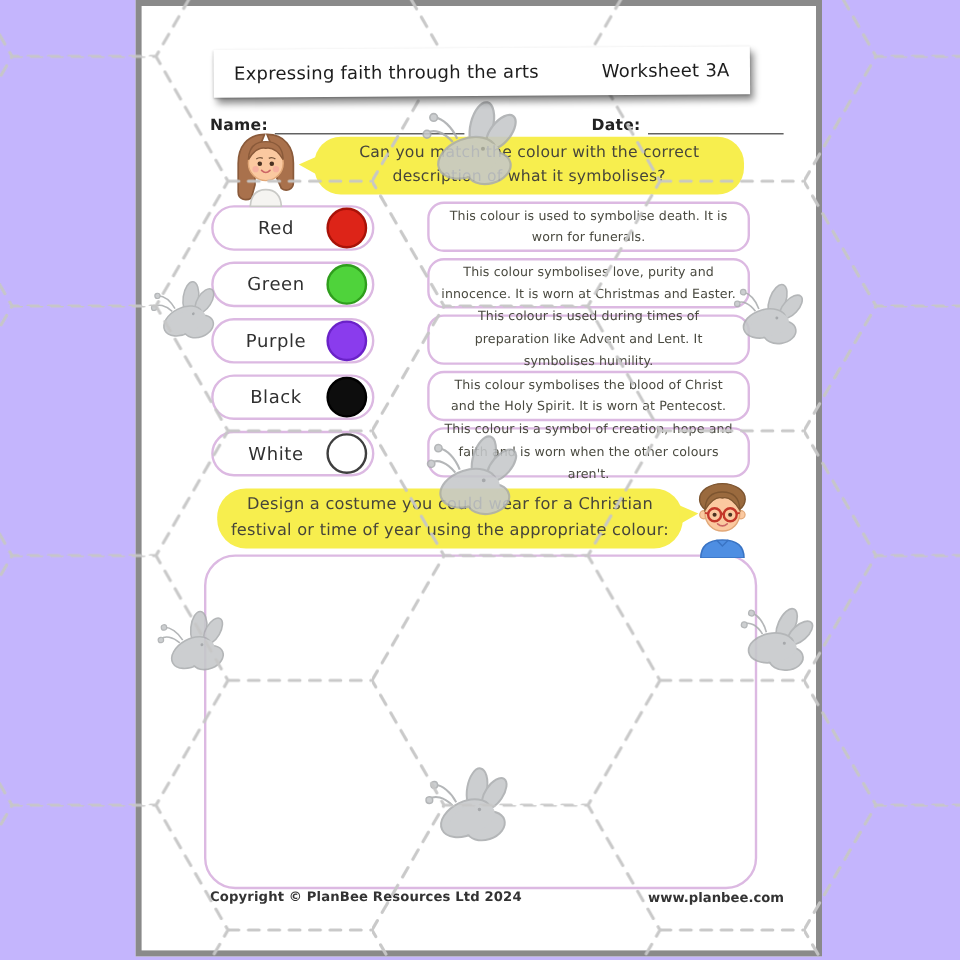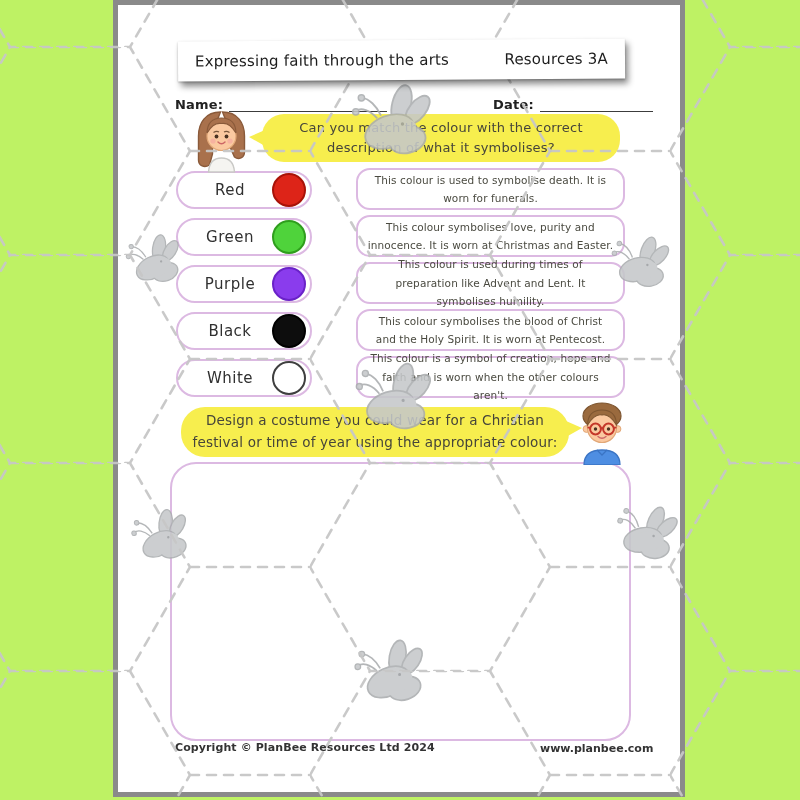--- a/index.html
+++ b/index.html
@@ -1,18 +1,18 @@
 <!DOCTYPE html>
 <html><head>
 <meta charset="utf-8">
 <style>
   * { margin:0; padding:0; box-sizing:border-box; }
   html,body { width:800px; height:800px; background:#ffffff; overflow:hidden;
     font-family:"DejaVu Sans", sans-serif; }
-  .stage { position:relative; width:800px; height:800px; background:#bef264; }
+  .stage { position:relative; width:800px; height:800px; background:#c4b5fd; }
 
   
   .page { position:absolute; left:113px; top:0; width:572px; height:797px;
     background:#ffffff; border:5px solid #8a8a8a; z-index:10; }
 
   
   .hexes { position:absolute; left:0; top:0; z-index:40; pointer-events:none; opacity:.95; }
 
   
   .bee { position:absolute; z-index:30; opacity:.88; pointer-events:none; }
@@ -124,21 +124,21 @@
         <circle cx="37.5" cy="28" r="1.7" fill="#4a3222"></circle>
         <path d="M27,35.5 Q31,39 35,35.5" fill="none" stroke="#c66" stroke-width="1.4" stroke-linecap="round"></path>
         <path d="M13,64 Q13,49 31,49 Q49,49 49,64 Z" fill="#4e8ee2" stroke="#3a74c4" stroke-width="1.3"></path>
         <path d="M26,49 L31,54 L36,49" fill="none" stroke="#3a74c4" stroke-width="1.3"></path>
       </g>
     </defs>
   </svg>
 
   <div class="titlebar">
     <span>Expressing faith through the arts</span>
-    <span>Resources 3A</span>
+    <span>Worksheet 3A</span>
   </div>
 
   <div class="field field-name">
     <span>Name:</span>
     <span class="write-line"></span>
   </div>
   <div class="field field-date">
     <span>Date:</span>
     <span class="write-line"></span>
   </div>

